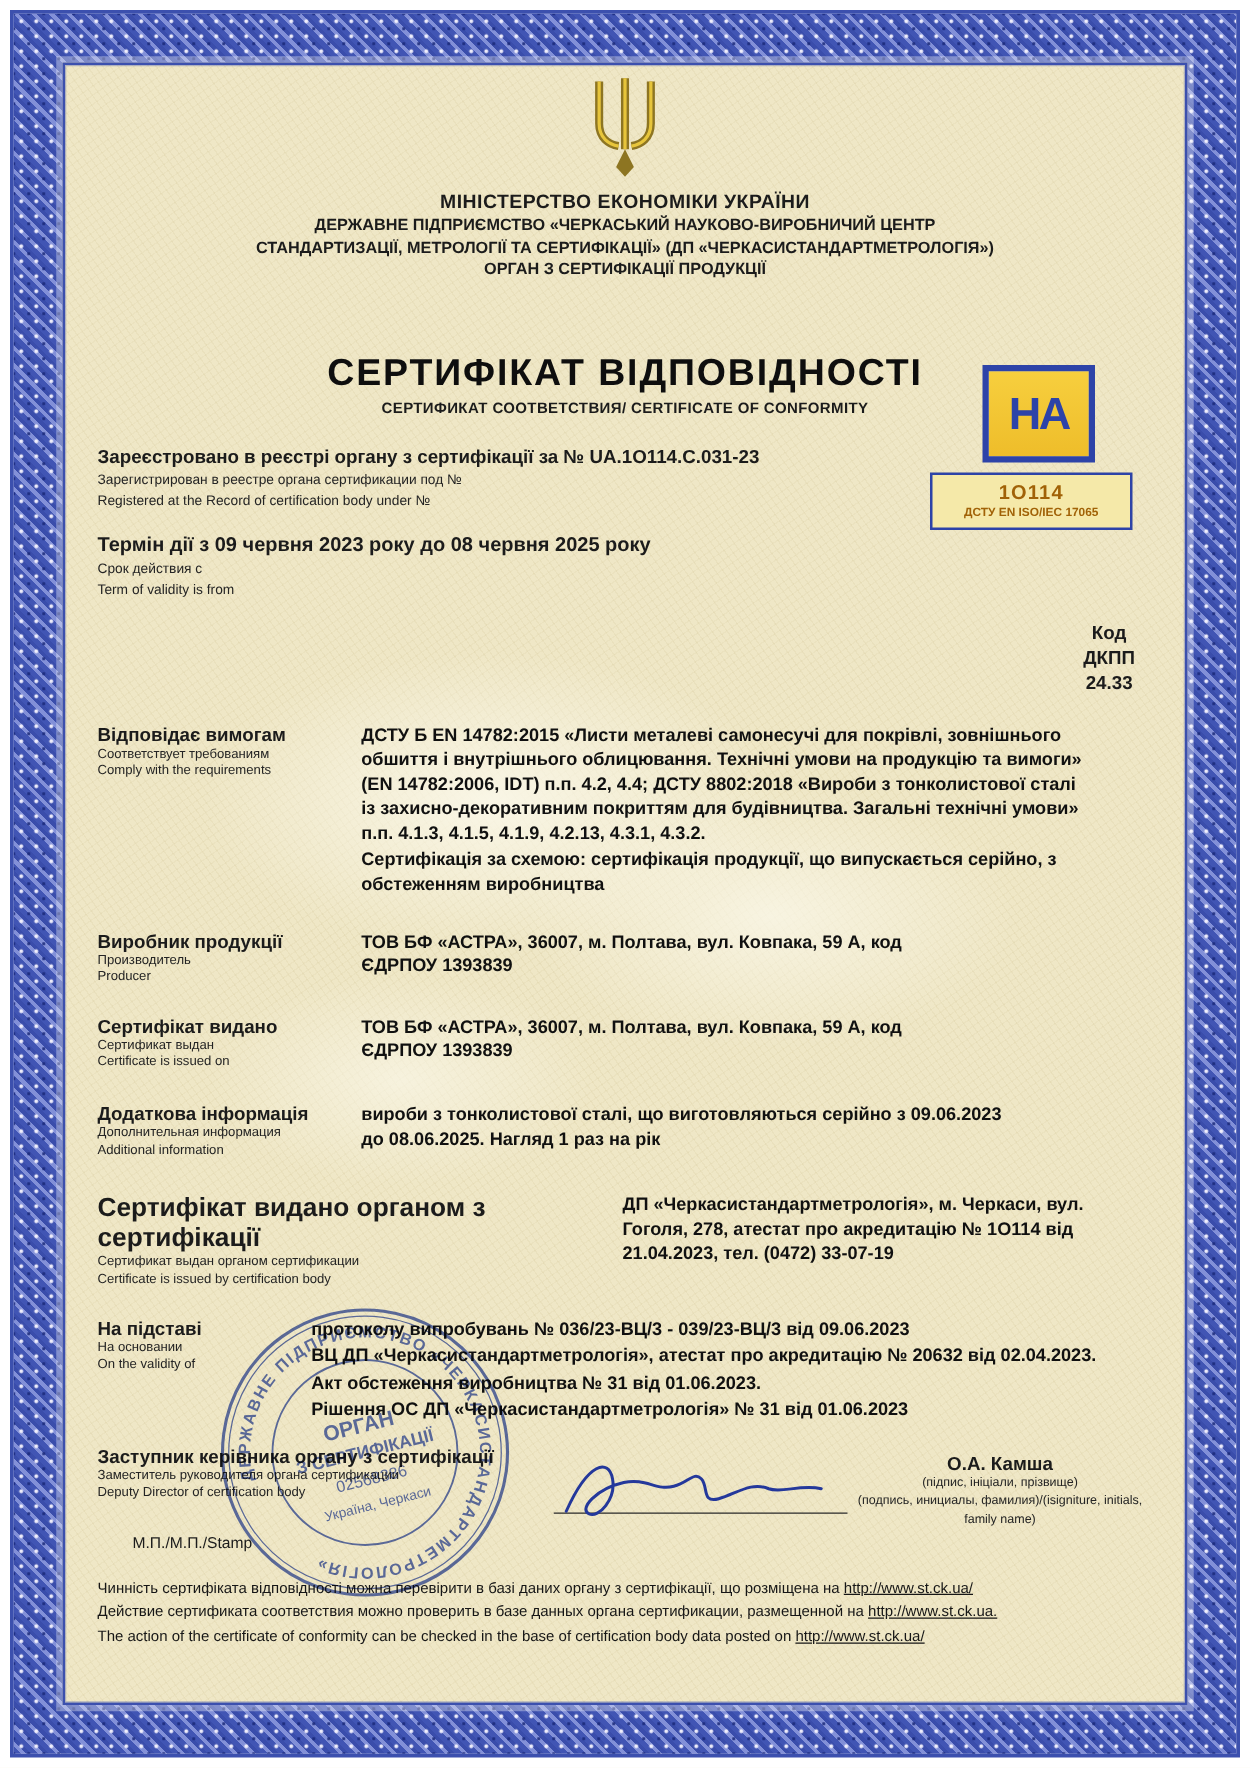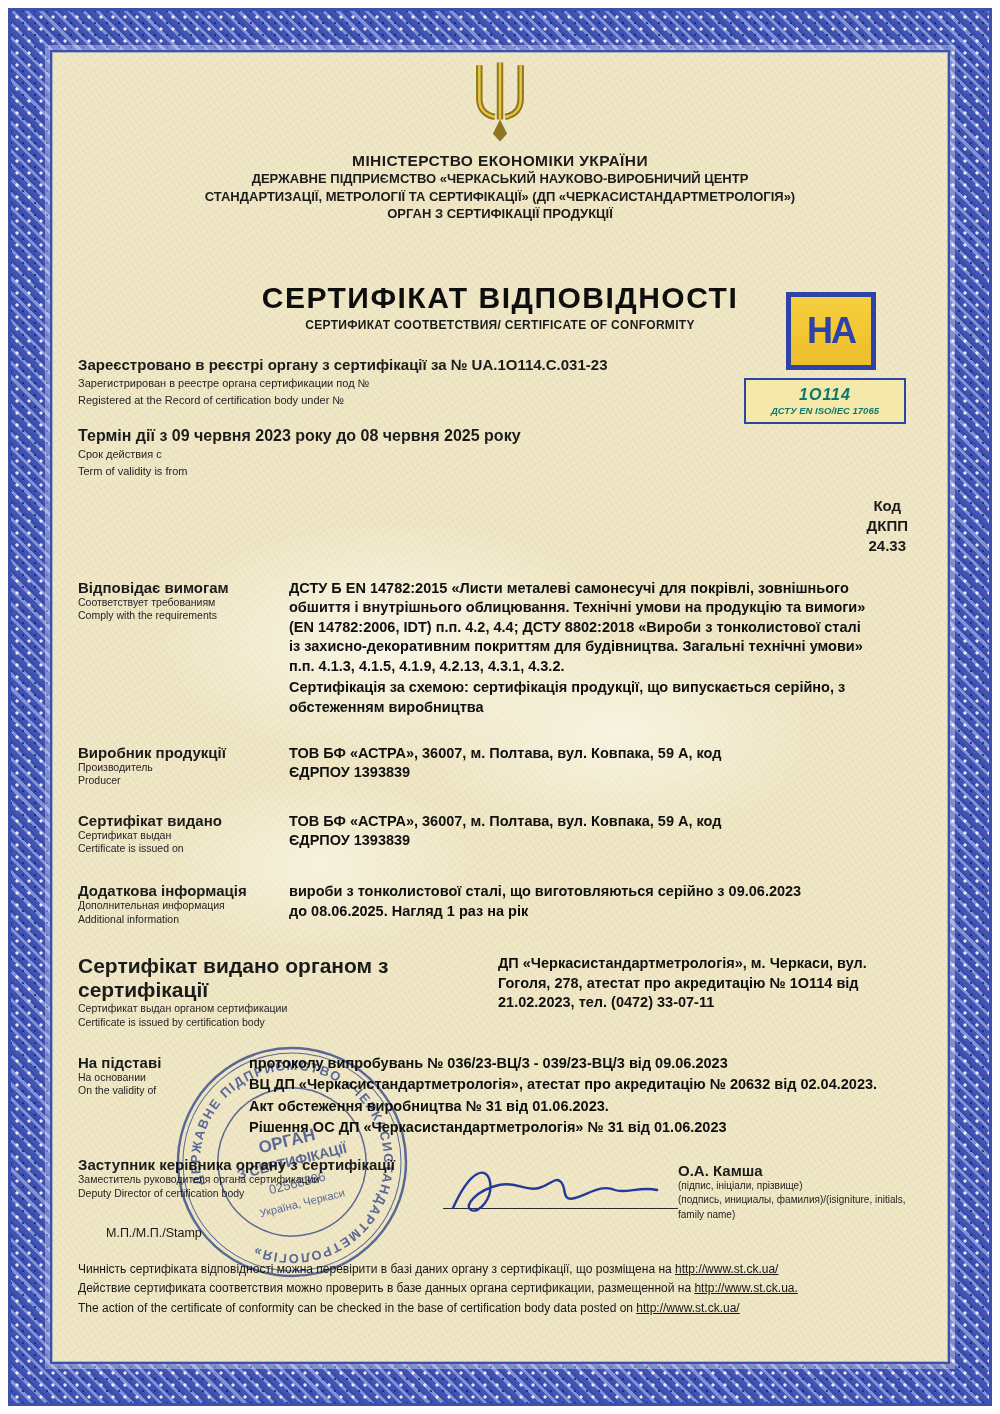--- a/index.html
+++ b/index.html
@@ -79,38 +79,38 @@
   .row-grounds{margin-top:24px;}
   .grounds-labels{width:165px;flex:0 0 165px;}
   .grounds-lines .val{margin-bottom:2px;}
 
   .sig-row{display:flex;margin-top:16px;}
   .sig-labels{width:365px;flex:0 0 365px;}
   .mp{font-size:12.5px;margin-top:26px;margin-left:28px;}
   .sig-mid{width:235px;flex:0 0 235px;position:relative;padding-top:4px;}
   .sig-scribble{position:relative;z-index:2;}
   .sig-line{border-bottom:1.5px solid #2a2a2a;margin-top:-18px;}
-  .sig-right{flex:1;padding-top:6px;}
+  .sig-right{flex:1;text-align:center;padding-top:6px;}
   .sig-name{font-size:15px;font-weight:bold;}
   .sig-cap{font-size:10px;line-height:1.45;color:#242424;}
 
   .footer{margin-top:20px;font-size:12px;line-height:1.6;color:#161616;}
   .u{text-decoration:underline;}
 
   
   .logo-box{
     position:absolute;left:786px;top:292px;width:80px;height:68px;z-index:3;
     border:5px solid #2d43a8;background:linear-gradient(180deg,#f7cf3e,#eebd2a);
     display:flex;align-items:center;justify-content:center;
     font-size:36px;font-weight:bold;color:#2d43a8;letter-spacing:-2px;
   }
   .num-box{
     position:absolute;left:744px;top:378px;width:158px;height:42px;z-index:3;
     border:2px solid #2d43a8;background:#f5e9a9;
-    display:flex;flex-direction:column;align-items:center;justify-content:center;color:#0f766e;font-style:italic;
+    display:flex;flex-direction:column;align-items:center;justify-content:center;color:#a16207;
   }
   .num-box .num{font-size:16px;font-weight:bold;letter-spacing:1px;}
   .num-box .std{font-size:9.5px;font-weight:bold;margin-top:1px;}
 
   .stamp{
     position:absolute;left:172px;top:1042px;z-index:4;
     transform:rotate(-14deg);opacity:.82;mix-blend-mode:multiply;
   }
 </style>
 </head>
@@ -208,21 +208,21 @@
         </div>
         <div class="val" style="max-width:520px;">вироби з тонколистової сталі, що виготовляються серійно з 09.06.2023 до 08.06.2025. Нагляд 1 раз на рік</div>
       </div>
 
       <div class="row-issuing">
         <div class="iss-labels">
           <div class="lbl-ua">Сертифікат видано органом з сертифікації</div>
           <div class="lbl-sub">Сертификат выдан органом сертификации</div>
           <div class="lbl-sub">Certificate is issued by certification body</div>
         </div>
-        <div class="val iss-val">ДП «Черкасистандартметрологія», м. Черкаси, вул. Гоголя, 278, атестат про акредитацію № 1О114 від 21.02.2023, тел. (0472) 33-07-11</div>
+        <div class="val iss-val">ДП «Черкасистандартметрологія», м. Черкаси, вул. Гоголя, 278, атестат про акредитацію № 1О114 від 21.04.2023, тел. (0472) 33-07-19</div>
       </div>
 
       <div class="row row-grounds">
         <div class="labels grounds-labels">
           <div class="lbl-ua">На підставі</div>
           <div class="lbl-sub">На основании</div>
           <div class="lbl-sub">On the validity of</div>
         </div>
         <div class="grounds-lines">
           <div class="val">протоколу випробувань № 036/23-ВЦ/3 - 039/23-ВЦ/3 від 09.06.2023</div>

